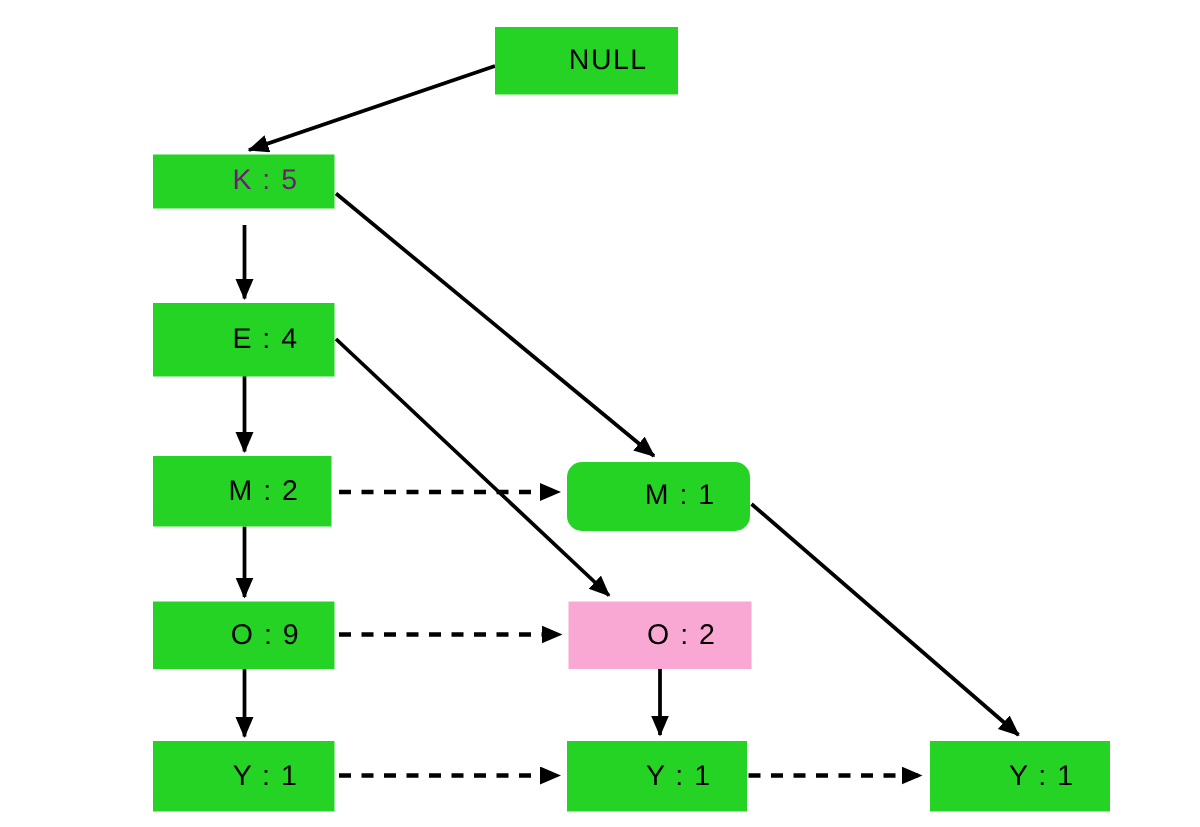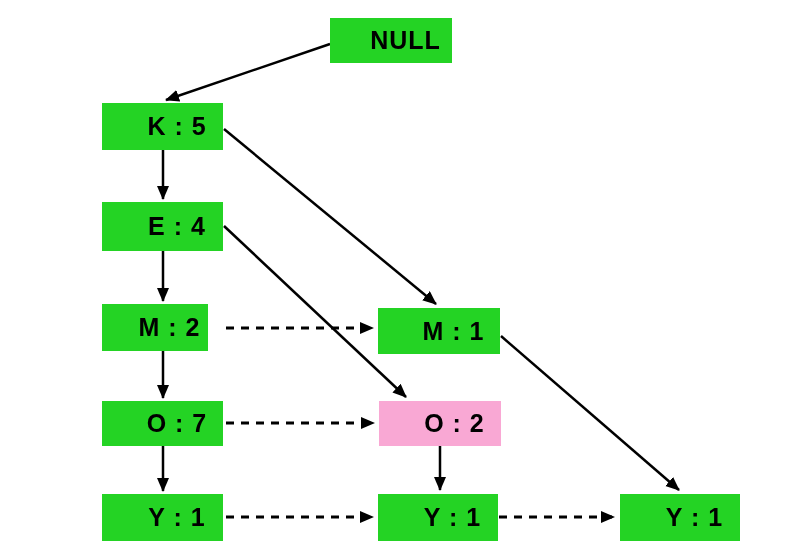--- a/index.html
+++ b/index.html
@@ -20,22 +20,22 @@
     left: 0;
     top: 0;
     width: 800px;
     height: 551px;
   }
   .node {
     position: absolute;
     display: flex;
     align-items: center;
     justify-content: center;
-    font-weight: bold;
-    font-size: 25px;
+    font-weight: normal;
+    font-size: 19px;
     letter-spacing: 1px;
     color: #000000;
     box-sizing: border-box;
     white-space: pre;
     padding-left: 29px;
   }
 </style>
 </head>
 <body>
 
@@ -57,23 +57,23 @@
         <line x1="440" y1="446" x2="440" y2="490" stroke="#000000" stroke-width="2.5" marker-end="url(#arrowhead)"></line>
         <line x1="501" y1="336" x2="679" y2="490" stroke="#000000" stroke-width="2.5" marker-end="url(#arrowhead)"></line>
         <line x1="226" y1="328" x2="373" y2="328" stroke="#000000" stroke-width="3" stroke-dasharray="8 7" marker-end="url(#arrowhead)"></line>
         <line x1="226" y1="423" x2="374" y2="423" stroke="#000000" stroke-width="3" stroke-dasharray="8 7" marker-end="url(#arrowhead)"></line>
         <line x1="226" y1="517" x2="373" y2="517" stroke="#000000" stroke-width="3" stroke-dasharray="8 7" marker-end="url(#arrowhead)"></line>
         <line x1="499" y1="517" x2="614" y2="517" stroke="#000000" stroke-width="3" stroke-dasharray="8 7" marker-end="url(#arrowhead)"></line>
       </g>
   </svg>
   <div id="node-layer">
       <div class="node" style="left: 330px; top: 18px; width: 122px; height: 45px; background: rgb(36, 211, 36); color: rgb(0, 0, 0);">NULL</div>
-      <div class="node" style="left: 102px; top: 103px; width: 121px; height: 47px; background: rgb(36, 211, 36); color: #000000;">K : 5</div>
+      <div class="node" style="left: 102px; top: 103px; width: 121px; height: 36px; background: rgb(36, 211, 36); color: #701a75;">K : 5</div>
       <div class="node" style="left: 102px; top: 202px; width: 121px; height: 49px; background: rgb(36, 211, 36); color: rgb(0, 0, 0);">E : 4</div>
-      <div class="node" style="left: 102px; top: 304px; width: 106px; height: 47px; background: rgb(36, 211, 36); color: rgb(0, 0, 0);">M : 2</div>
-      <div class="node" style="left: 102px; top: 401px; width: 121px; height: 45px; background: rgb(36, 211, 36); color: rgb(0, 0, 0);">O : 7</div>
+      <div class="node" style="left: 102px; top: 304px; width: 119px; height: 47px; background: rgb(36, 211, 36); color: rgb(0, 0, 0);">M : 2</div>
+      <div class="node" style="left: 102px; top: 401px; width: 121px; height: 45px; background: rgb(36, 211, 36); color: rgb(0, 0, 0);">O : 9</div>
       <div class="node" style="left: 102px; top: 494px; width: 121px; height: 47px; background: rgb(36, 211, 36); color: rgb(0, 0, 0);">Y : 1</div>
-      <div class="node" style="left: 378px; top: 308px; width: 122px; height: 46px; background: rgb(36, 211, 36); color: rgb(0, 0, 0);">M : 1</div>
+      <div class="node" style="left: 378px; top: 308px; width: 122px; height: 46px; background: rgb(36, 211, 36); color: rgb(0, 0, 0); border-radius: 10px;">M : 1</div>
       <div class="node" style="left: 379px; top: 401px; width: 122px; height: 45px; background: #f9a8d4; color: rgb(0, 0, 0);">O : 2</div>
       <div class="node" style="left: 378px; top: 494px; width: 120px; height: 47px; background: rgb(36, 211, 36); color: rgb(0, 0, 0);">Y : 1</div>
       <div class="node" style="left: 620px; top: 494px; width: 120px; height: 47px; background: rgb(36, 211, 36); color: rgb(0, 0, 0);">Y : 1</div>
     </div>
 </div>
 
 </body></html>

